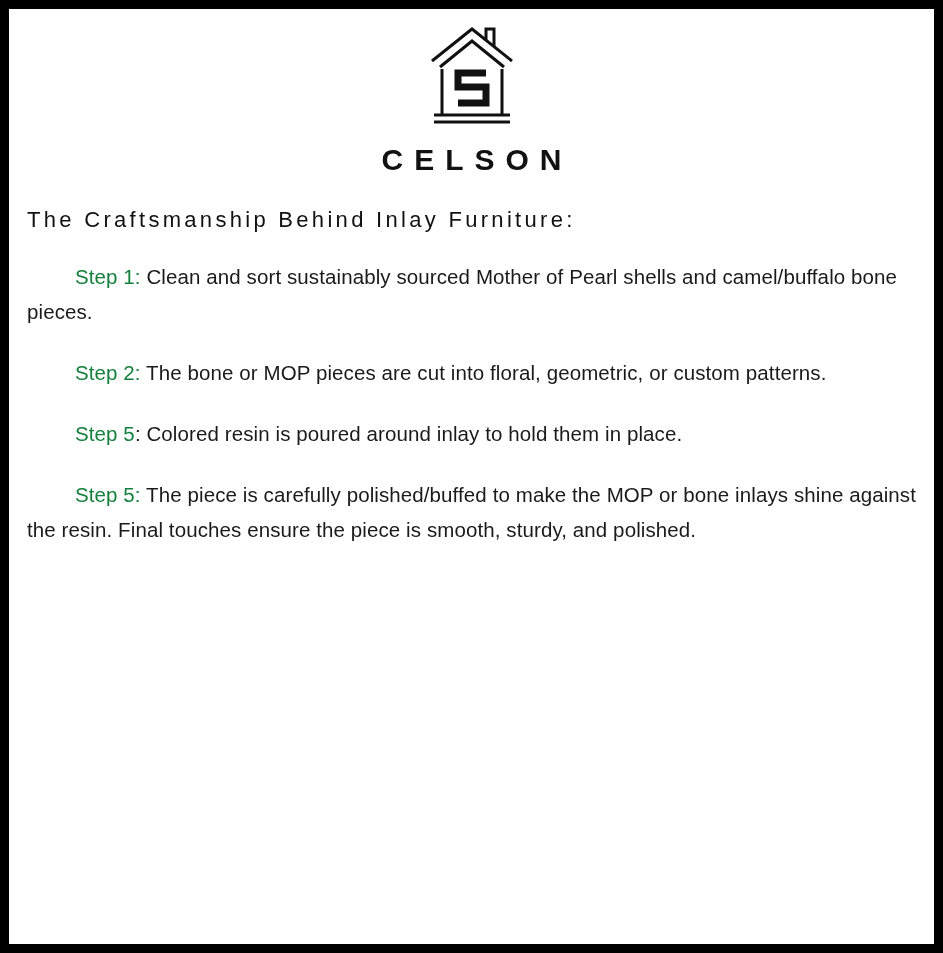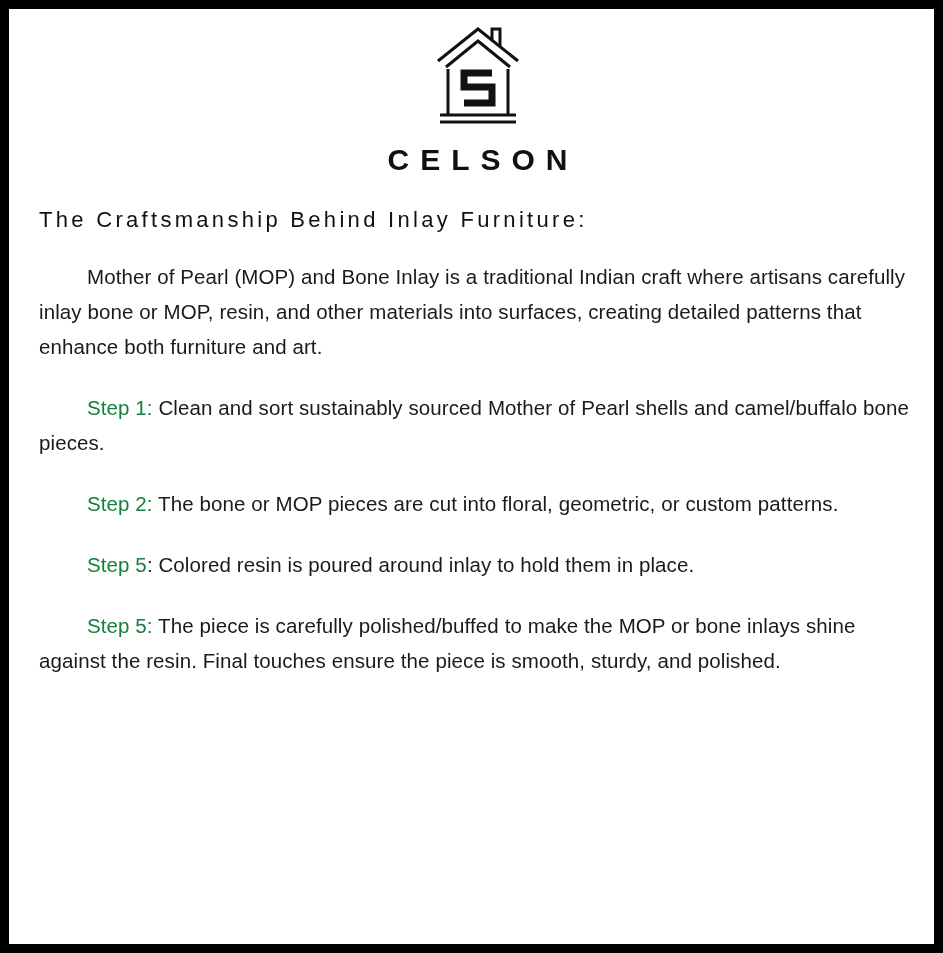--- a/index.html
+++ b/index.html
@@ -14,21 +14,21 @@
     color: #111111;
     overflow: hidden;
   }
   .page {
     position: relative;
     box-sizing: border-box;
     width: 943px;
     height: 953px;
     border: 9px solid #000000;
     background: #ffffff;
-    padding: 8px 16px 0 28px;
+    padding: 8px 16px 0 16px;
   }
 
   
   .brand {
     text-align: center;
     padding-top: 6px;
   }
   .logo-wrap {
     display: inline-block;
     line-height: 0;
@@ -95,23 +95,20 @@
         <path d="M62 50 L34 50 L34 64 L62 64 L62 80 L34 80" fill="none" stroke="#111111" stroke-width="7" stroke-linejoin="miter"></path>
       </svg>
     </span>
     <div class="brand-name">CELSON</div>
   </div>
 
   <h1 class="doc-heading">The Craftsmanship Behind Inlay Furniture:</h1>
 
   <div class="body-copy">
 
-    <p class="para">
-      <span class="step-label"></span><span>Mother of Pearl (MOP) and Bone Inlay is a traditional Indian craft where artisans carefully inlay bone or MOP, resin, and other materials into surfaces, creating detailed patterns that enhance both furniture and art.</span>
-    </p>
 
     <p class="para">
       <span class="step-label">Step 1:</span><span> Clean and sort sustainably sourced Mother of Pearl shells and camel/buffalo bone pieces.</span>
     </p>
 
 
     <p class="para">
       <span class="step-label">Step 2:</span><span> The bone or MOP pieces are cut into floral, geometric, or custom patterns.</span>
     </p>
 

